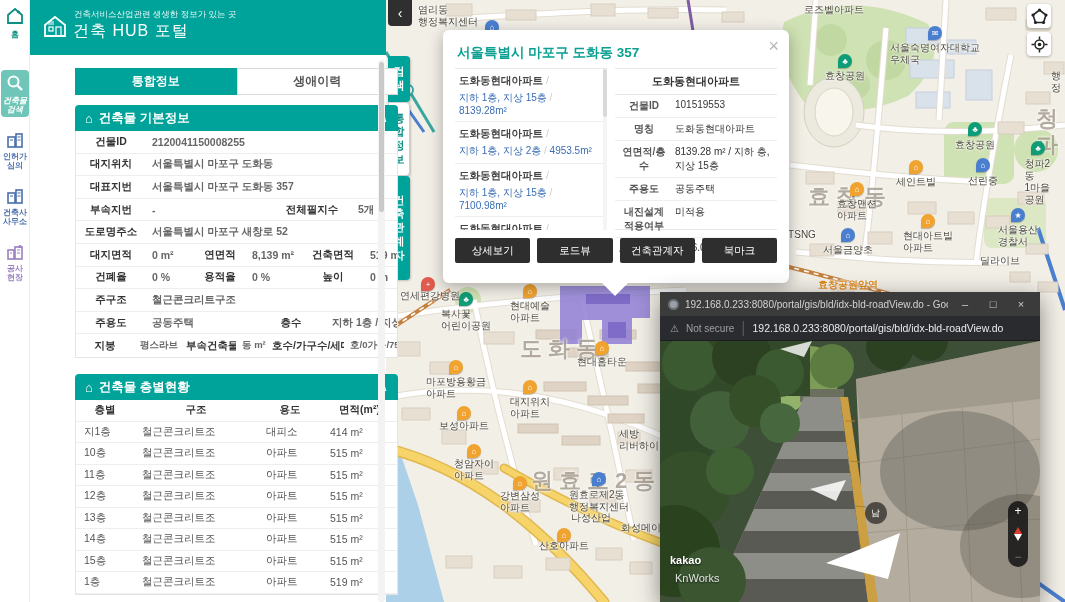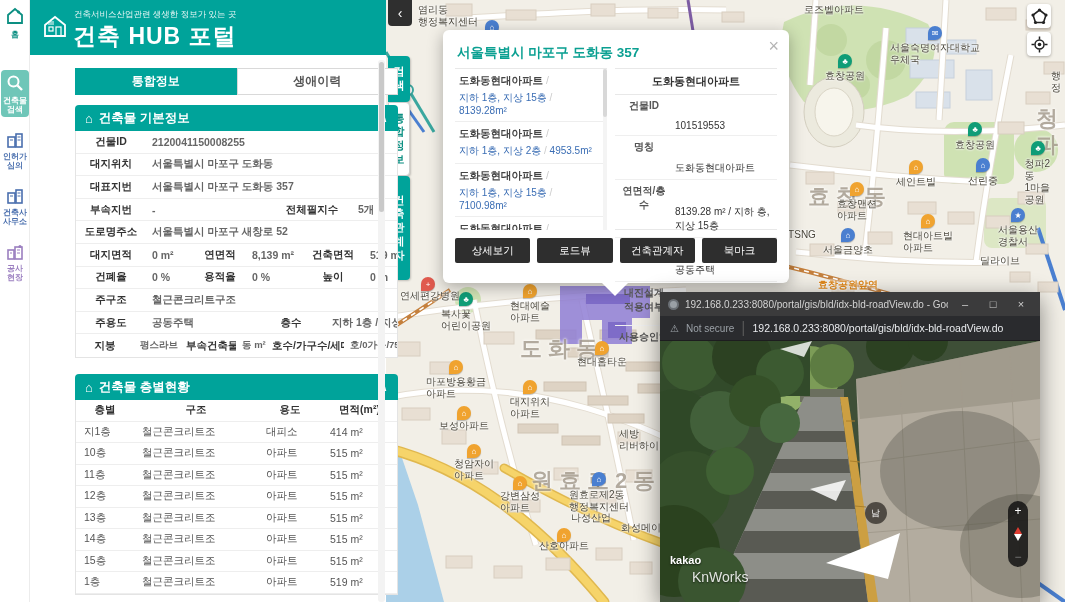--- a/index.html
+++ b/index.html
@@ -7,28 +7,28 @@
   body { font-family:"Liberation Sans","DejaVu Sans",sans-serif; overflow:hidden; background:#fff; }
   .app { position:relative; width:1065px; height:602px; overflow:hidden; }
 
   
   .rail { position:absolute; left:0; top:0; width:30px; height:602px; background:#fff; border-right:1px solid #ececec; z-index:40; }
   .rail-item { position:absolute; left:1px; width:28px; text-align:center; cursor:pointer; }
   .rail-item .lbl { font-size:8px; color:#0c8f82; line-height:1.15; white-space:pre-line; font-weight:bold; }
   .rail-item.blue .lbl { color:#4a6fae; }
   .rail-item.purple .lbl { color:#9b7fc0; }
   .rail-item.active { background:#6fc6b8; border-radius:4px; padding:4px 0 3px; }
-  .rail-item.active .lbl { color:#fff; }
+  .rail-item.active .lbl { color:#fff;font-style:italic; }
 
   
   .panel { position:absolute; left:30px; top:0; width:356px; height:602px; background:#fff; z-index:30; }
   .panel-header { position:absolute; left:0; top:0; width:356px; height:55px; background:#00a39a; color:#fff; }
   .logo-house { position:absolute; left:12px; top:13px; }
   .logo-sub { position:absolute; left:44px; top:9px; font-size:8.5px; opacity:.92; }
-  .logo-title { position:absolute; left:43px; top:21px; font-size:23px; font-weight:bold; letter-spacing:1px; }
+  .logo-title { position:absolute; left:43px; top:21px; font-size:16px; font-weight:normal; letter-spacing:1px; }
   .tabs { position:absolute; left:45px; top:68px; width:323px; height:27px; display:flex; }
   .tab { flex:1; display:flex; align-items:center; justify-content:center; font-size:12px; font-weight:bold; color:#555; background:#fff; border:1px solid #d9d9d9; cursor:pointer; }
   .tab.active { background:#00a39a; color:#fff; border-color:#00a39a; }
   .sec-head { position:absolute; left:45px; width:323px; height:26px; background:#00a39a; border-radius:4px 4px 0 0; color:#fff; display:flex; align-items:center; padding:0 10px; gap:6px; font-size:12.5px; font-weight:bold; }
   .sec-head .house { font-size:13px; }
   .sec-head .chev { margin-left:auto; font-size:11px; cursor:pointer; }
   .kv { position:absolute; left:45px; width:323px; border:1px solid #e4e4e4; border-top:none; background:#fff; }
   .kv-row { display:grid; min-height:22.6px; border-bottom:1px solid #eee; align-items:center; }
   .kv-row:last-child { border-bottom:none; }
   .kv-row > div { padding:2px 6px; font-size:10.5px; color:#666; overflow:hidden; white-space:nowrap;font-weight:bold; }
@@ -78,39 +78,39 @@
   .plist-item .nm { font-size:10.5px; font-weight:bold; color:#444; }
   .plist-item .sep { color:#ccc; font-weight:normal; }
   .plist-item .ln2 { font-size:10px; color:#3a6db4; margin-top:3px; }
   .plist-sb { position:absolute; right:0; top:0; width:4px; height:100%; background:#f4f4f4; }
   .plist-sb .thumb { position:absolute; top:0; width:4px; height:48px; background:#d8d8d8; border-radius:2px; }
   .pdetail { flex:1; border:1px solid #e8e8e8; border-left:none; border-right:none; font-size:10px; }
   .pdetail .hd { text-align:center; font-size:11px; font-weight:bold; color:#333; padding:5px 0; border-bottom:1px solid #e8e8e8; }
   .pdetail .dr { display:grid; grid-template-columns:58px 1fr; border-bottom:1px solid #efefef; }
   .pdetail .dr:last-child { border-bottom:none; }
   .pdetail .dr .dk { font-weight:bold; color:#555; padding:4px 4px; text-align:center; white-space:pre-line; }
-  .pdetail .dr .dv { color:#333; padding:4px 2px;margin-top:21px; }
+  .pdetail .dr .dv { color:#333; padding:4px 2px; }
   .popup-btns { display:flex; gap:7px; margin-top:8px; }
   .popup-btns button { flex:1; height:25px; background:#2e2e2e; color:#fff; border:none; border-radius:2px; font-size:10.5px; font-family:inherit; cursor:pointer; }
 
   
   .chrome { position:absolute; left:660px; top:292px; width:380px; height:310px; box-shadow:0 6px 22px rgba(0,0,0,.45); z-index:25; background:#000; }
   .c-title { height:24px; background:#3b3b3c; display:flex; align-items:center; padding:0 8px; gap:6px; }
   .c-title .fav { width:11px; height:11px; border-radius:50%; background:#9aa0a6; border:2px solid #6b7076; }
   .c-title .t { flex:1; font-size:10px; color:#d2d2d2; overflow:hidden; white-space:nowrap; }
   .c-title .wbtn { width:22px; text-align:center; color:#cfcfcf; font-size:11px; cursor:pointer; }
   .c-url { height:25px; background:#2a2b2e; display:flex; align-items:center; padding:0 10px; gap:7px; border-bottom:1px solid #1d1d1f; }
   .c-url .warn { color:#9aa0a6; font-size:10px; }
   .c-url .ns { color:#9aa0a6; font-size:10px; }
   .c-url .bar { color:#555; }
   .c-url .u { color:#e8eaed; font-size:10.5px; overflow:hidden; white-space:nowrap; }
   .c-view { position:relative; width:380px; height:261px; overflow:hidden; }
   .rv-mark { position:absolute; left:10px; bottom:16px; color:#fff; z-index:3; }
   .rv-mark .k1 { font-size:11px; font-weight:bold; text-shadow:0 1px 2px rgba(0,0,0,.7); }
-  .rv-mark .k2 { font-size:14px; opacity:.85; margin-left:22px; text-shadow:0 1px 2px rgba(0,0,0,.7); }
+  .rv-mark .k2 { font-size:11px; opacity:.85; margin-left:5px; text-shadow:0 1px 2px rgba(0,0,0,.7); }
   .rv-pill { position:absolute; right:12px; top:160px; width:20px; height:66px; background:rgba(15,15,15,.82); border-radius:10px; display:flex; flex-direction:column; align-items:center; justify-content:space-between; padding:4px 0; z-index:3; }
   .rv-pill .zi { color:#fff; font-size:12px; line-height:1; cursor:pointer; }
   .rv-pill .zo { color:#777; font-size:12px; line-height:1; cursor:pointer; }
 </style>
 </head>
 <body>
 
 <div class="app">
 
   <div class="map">

